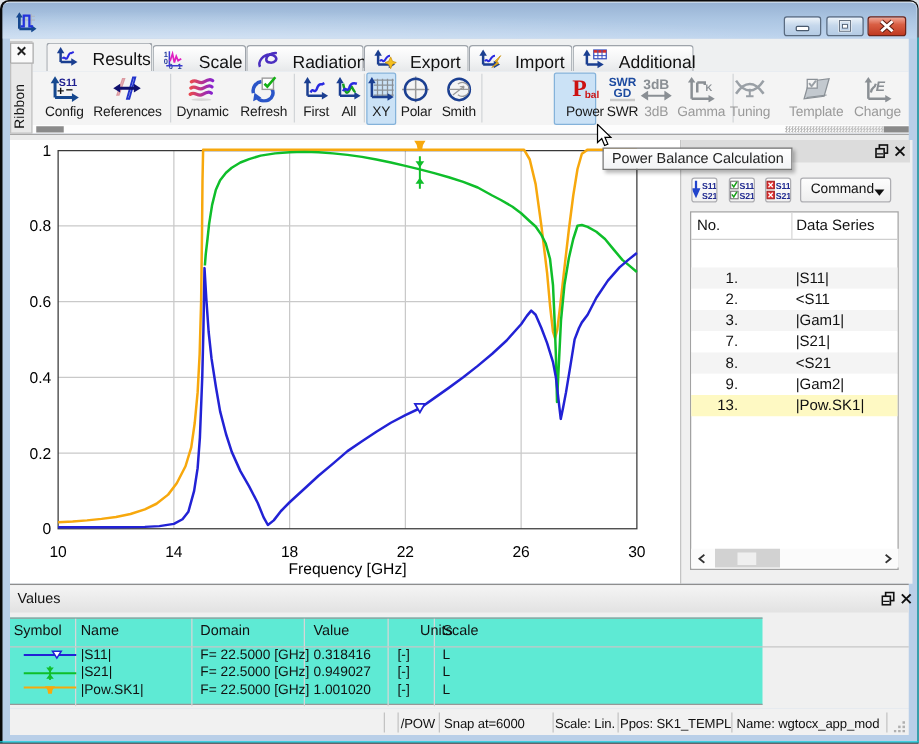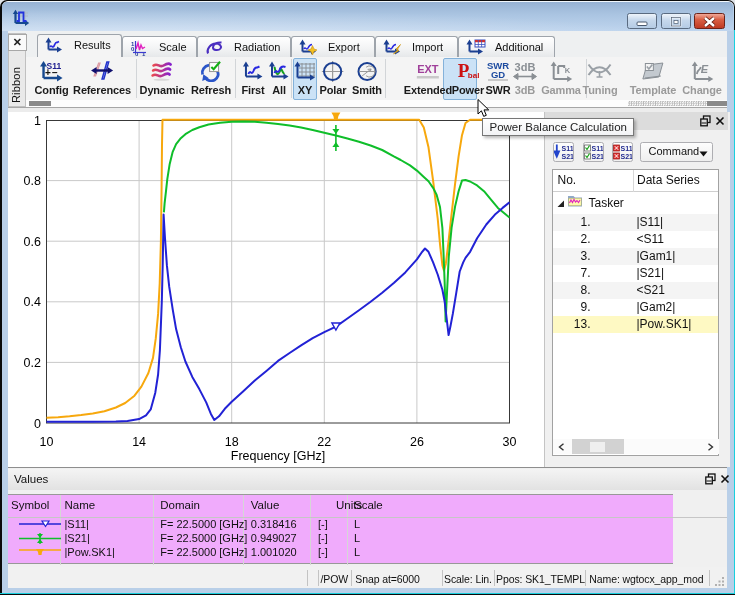--- a/index.html
+++ b/index.html
@@ -13,25 +13,25 @@
 #titletxt { position:absolute; left:34px; top:7px; font-size:14.5px; color:#111; }
 .capbtn { position:absolute; top:11px; height:15.5px; border:1px solid #5a6b80; border-radius:2.5px; }
 #btnmin { left:625px; width:30px; background:linear-gradient(#eef4fa, #c6d8ec 45%, #b4cbe4); }
 #btnmax { left:658.5px; width:30px; background:linear-gradient(#eef4fa, #c6d8ec 45%, #b4cbe4); }
 #btncls { left:692px; width:31px; background:linear-gradient(#f0a898, #d95f44 40%, #c03a22); border-color:#6e2318; }
 #tabstrip { position:absolute; left:8px; top:31px; width:719px; height:26px; background:#eef0f1; }
 #ribX { position:absolute; left:-1px; top:-0.5px; width:18.5px; height:17.5px; background:#fafafa; border:1px solid #a8a8a8; text-align:center; font-size:11px; font-weight:bold; color:#222; line-height:15px; z-index:5; }
 .tab { position:absolute; top:5px; height:21px; background:linear-gradient(#ffffff,#f2f3f4 60%,#e6e8ea); border:1px solid #9ea4ab; border-bottom:none; border-radius:3px 3px 0 0; }
 .tab.active { background:#f4f4f4; height:23.5px; top:2.5px; z-index:3; }
 .tabicon { position:absolute; left:7px; top:2px; }
-.tabtxt { position:absolute; left:36px; top:4px; font-size:11px; color:#111; }
+.tabtxt { position:absolute; left:36px; top:4px; font-size:14px; color:#111; }
 #ribbon { position:absolute; left:8px; top:57px; width:719px; height:43px; background:#f4f4f4; z-index:2; }
 .tbi { position:absolute; top:0; transform:translateX(-50%); text-align:center; }
 .tbicon { height:28px; display:flex; align-items:center; justify-content:center; }
-.tblbl { font-size:11px; margin-top:-1px; white-space:nowrap; letter-spacing:-0.15px;font-weight:bold; }
+.tblbl { font-size:11px; margin-top:-1px; white-space:nowrap; letter-spacing:-0.15px; }
 .tbsep { position:absolute; top:2px; height:39px; width:1px; background:#d2d5d8; }
 #xybtn { position:absolute; left:285px; top:1px; width:24px; height:41.5px; background:#cbe2f6; border:1px solid #84b2da; border-radius:2px; }
 #pwrbtn { position:absolute; left:435px; top:1px; width:34px; height:41.5px; background:#cbe2f6; border:1px solid #84b2da; border-radius:2px; }
 #ribscroll { position:absolute; left:8px; top:100px; width:719px; height:7px; background:#fdfdfd; }
 #ribthumb { position:absolute; left:21px; top:0.5px; width:22px; height:5.5px; background:#8a8a8a; }
 #ribhatch { position:absolute; left:620px; top:0.5px; width:79px; height:5.5px; background:repeating-conic-gradient(#b8b8b8 0 25%, #fdfdfd 0 50%) 0 0/2.4px 2.4px; }
 #ribend { position:absolute; left:699px; top:0.5px; width:19.5px; height:5.5px; background:#8a8a8a; }
 #ribdiv { position:absolute; left:8px; top:107px; width:719px; height:1.2px; background:#a6a6a6; }
 #grayband { position:absolute; left:8px; top:108.2px; width:719px; height:3.8px; background:#ececec; }
 #leftstrip { position:absolute; left:8px; top:33px; width:17.5px; height:73.5px; background:#e9e9e9; border:1px solid #c0c0c0; z-index:4; }
@@ -44,21 +44,21 @@
 #cmdbtn { position:absolute; left:95px; top:30px; width:73px; height:19.5px; background:linear-gradient(#fdfdfd,#eeeeee); border:1px solid #aeaeb2; border-radius:2.5px; font-size:11px; color:#111; text-align:left; padding-left:8px; line-height:17px; }
 #rptable { position:absolute; left:7px; top:57px; width:167.5px; height:287px; background:#fff; border:1px solid #a2a2a2; }
 #rpthead { position:absolute; left:0; top:0; width:100%; height:22px; border-bottom:1px solid #cfcfcf; font-size:12px; color:#111; }
 .trow { position:absolute; left:0; width:100%; height:17px; font-size:12px; color:#111; }
 .tnum { position:absolute; left:0; width:38px; text-align:right; top:1.5px; }
 .tname { position:absolute; left:84px; top:1.5px; }
 #taskrow { position:absolute; left:0; top:22.5px; width:100%; height:21px; font-size:12px; color:#111; }
 #rpscroll { position:absolute; bottom:1px; height:15px; left:0.5px; width:165.5px; background:#fbfbfb; }
 #vpanel { position:absolute; left:8px; top:467px; width:719px; height:100px; background:#f0f0f0; border-top:1px solid #8e8e8e; }
 #vtitle { position:absolute; left:0; top:1px; width:719px; height:21px; background:linear-gradient(#f4f4f4,#e2e2e2); font-size:11.5px; color:#111; padding:4px 0 0 6px; }
-#vtable { position:absolute; left:0px; top:25.5px; width:665px; height:70px; background:#f0abfc; border-top:1px solid #989898; border-bottom:1px solid #989898; }
+#vtable { position:absolute; left:0px; top:25.5px; width:602px; height:70px; background:#5eead4; border-top:1px solid #989898; border-bottom:1px solid #989898; }
 #vthead { position:absolute; top:4px; left:0; width:100%; font-size:11.5px; color:#111; height:18px; }
 #vthead span { position:absolute; top:0; }
 .vrow { position:absolute; left:0; width:100%; height:14px; font-size:11px; color:#111; }
 .vrow span { position:absolute; top:0; }
 .vsym { left:10px; top:1px; }
 .vline { position:absolute; top:0; width:1px; background:#d6d6d6; }
 #statusbar { position:absolute; left:8px; top:567px; width:719px; height:21px; background:#f1f1f1; font-size:10.5px; letter-spacing:-0.1px; color:#111; }
 .ssep { position:absolute; top:3px; height:16px; width:1px; background:#c3c3c3; }
 #statusbar span { position:absolute; top:5.5px; white-space:nowrap; }
 #tooltip { position:absolute; left:481.5px; top:117.5px; width:152px; height:18.5px; background:linear-gradient(#ffffff,#f2f3f5); border:1px solid #777; box-shadow:2px 2px 3px rgba(0,0,0,0.28); font-size:11.5px; color:#222; z-index:30; padding:2.5px 0 0 7px; white-space:nowrap; overflow:hidden; }
@@ -279,29 +279,20 @@
     <div class="tbi" style="left:359px;">
       <div class="tbicon">
         <svg width="22" height="21" viewBox="0 0 22 21">
           <circle cx="11" cy="10.5" r="8.6" fill="none" stroke="#1b3f91" stroke-width="2"></circle>
           <line x1="3" y1="10.5" x2="19" y2="10.5" stroke="#999" stroke-width="1"></line>
           <path d="M19,10.5 A5.5,5.5 0 0 0 10,6.2 M19,10.5 A5.5,5.5 0 0 1 10,14.8" fill="none" stroke="#999" stroke-width="1"></path>
           <path d="M6,15 L15,8 M15,8 L11.5,8.4 M15,8 L14,11" stroke="#999" stroke-width="1" fill="none"></path>
         </svg>
       </div>
       <div class="tblbl" style="color:#1a1a1a">Smith</div>
-    </div>
-    <div class="tbi" style="left:420px;">
-      <div class="tbicon">
-        <svg width="30" height="20" viewBox="0 0 30 20">
-          <text x="15" y="12" text-anchor="middle" font-family="Liberation Sans,sans-serif" font-size="11" font-weight="bold" fill="#a0409a">EXT</text>
-          <rect x="4" y="15" width="22" height="2.5" fill="#c9c9c9"></rect>
-        </svg>
-      </div>
-      <div class="tblbl" style="color:#1a1a1a">Extended</div>
     </div>
     <div class="tbi" style="left:460px;">
       <div class="tbicon">
         <svg width="26" height="22" viewBox="0 0 26 22">
           <text x="3" y="17" font-family="Liberation Serif,serif" font-size="19" font-weight="bold" fill="#cc1111">P</text>
           <text x="13" y="18" font-family="Liberation Sans,sans-serif" font-size="8" font-weight="bold" fill="#cc1111">bal</text>
         </svg>
       </div>
       <div class="tblbl" style="color:#1a1a1a">Power</div>
     </div>
@@ -468,31 +459,20 @@
     </div>
   <div id="cmdbtn">Command<svg style="position:absolute;right:4px;top:7.5px" width="9" height="6" viewBox="0 0 9 6">
         <path d="M0.5,0.5 L8.5,0.5 L4.5,5.5 Z" fill="#111"></path>
       </svg></div>
   <div id="rptable">
     <div id="rpthead">
       <span style="position:absolute;left:5px;top:3px;">No.</span>
       <span style="position:absolute;left:84.5px;top:3px;">Data Series</span>
       <div style="position:absolute;left:80px;top:0;width:1px;height:22px;background:#d8d8d8;"></div>
     </div>
-    <div id="taskrow">
-      <svg style="position:absolute;left:4px;top:7px" width="8" height="8" viewBox="0 0 8 8">
-          <path d="M7,0.5 L7,7 L0.5,7 Z" fill="#222"></path>
-        </svg>
-      <span style="position:absolute;left:14px;top:2px;"><svg width="16" height="13" viewBox="0 0 16 13">
-            <path d="M1,3 L1,11.5 L15,11.5 L15,2.5 L8,2.5 L6.5,1 L1,1 Z" fill="#8fa8c8"></path>
-            <rect x="1.8" y="3.2" width="12.4" height="7.5" fill="#fdfbae" stroke="#b0a860" stroke-width="0.5"></rect>
-            <path d="M2.5,8 L4,5 L5.5,7.5 L7,4.5 L8.5,7 L10,5.5 L11.5,7.5 L13,5" fill="none" stroke="#e020c0" stroke-width="1.1"></path>
-          </svg></span>
-      <span style="position:absolute;left:36px;top:3.5px;">Tasker</span>
-    </div>
     <div class="trow" style="top:43.5px;background:#f4f4f4;">
         <span class="tnum">1.</span>
         <span class="tname">|S11|</span>
       </div>
       <div class="trow" style="top:60.5px;background:#fff;">
         <span class="tnum">2.</span>
         <span class="tname">&lt;S11</span>
       </div>
       <div class="trow" style="top:77.5px;background:#f4f4f4;">
         <span class="tnum">3.</span>

